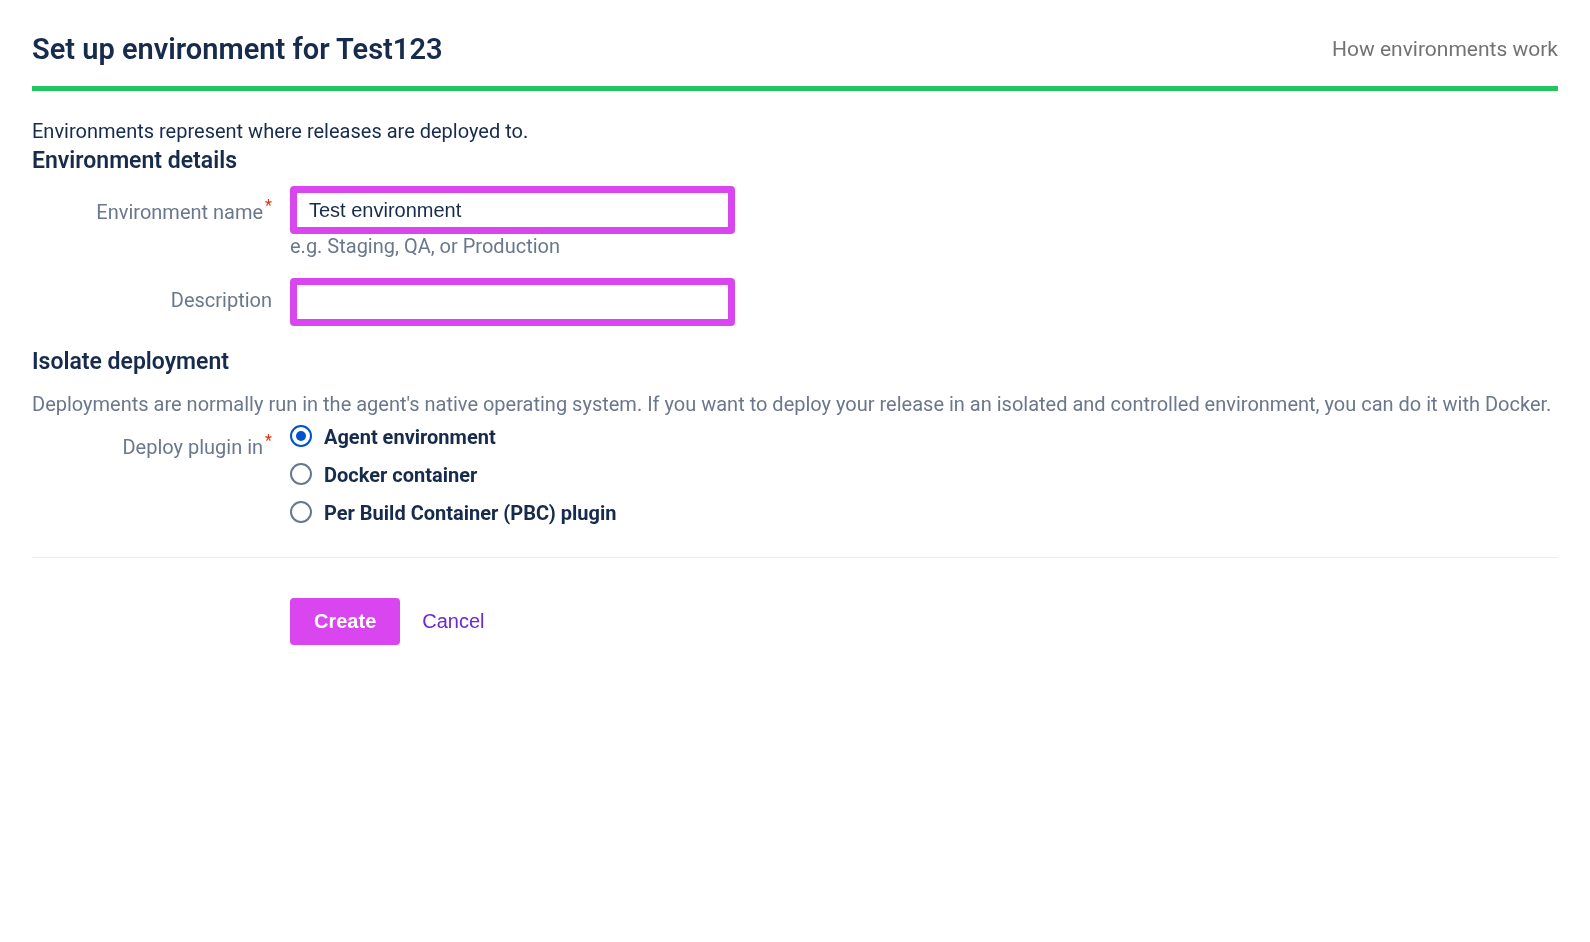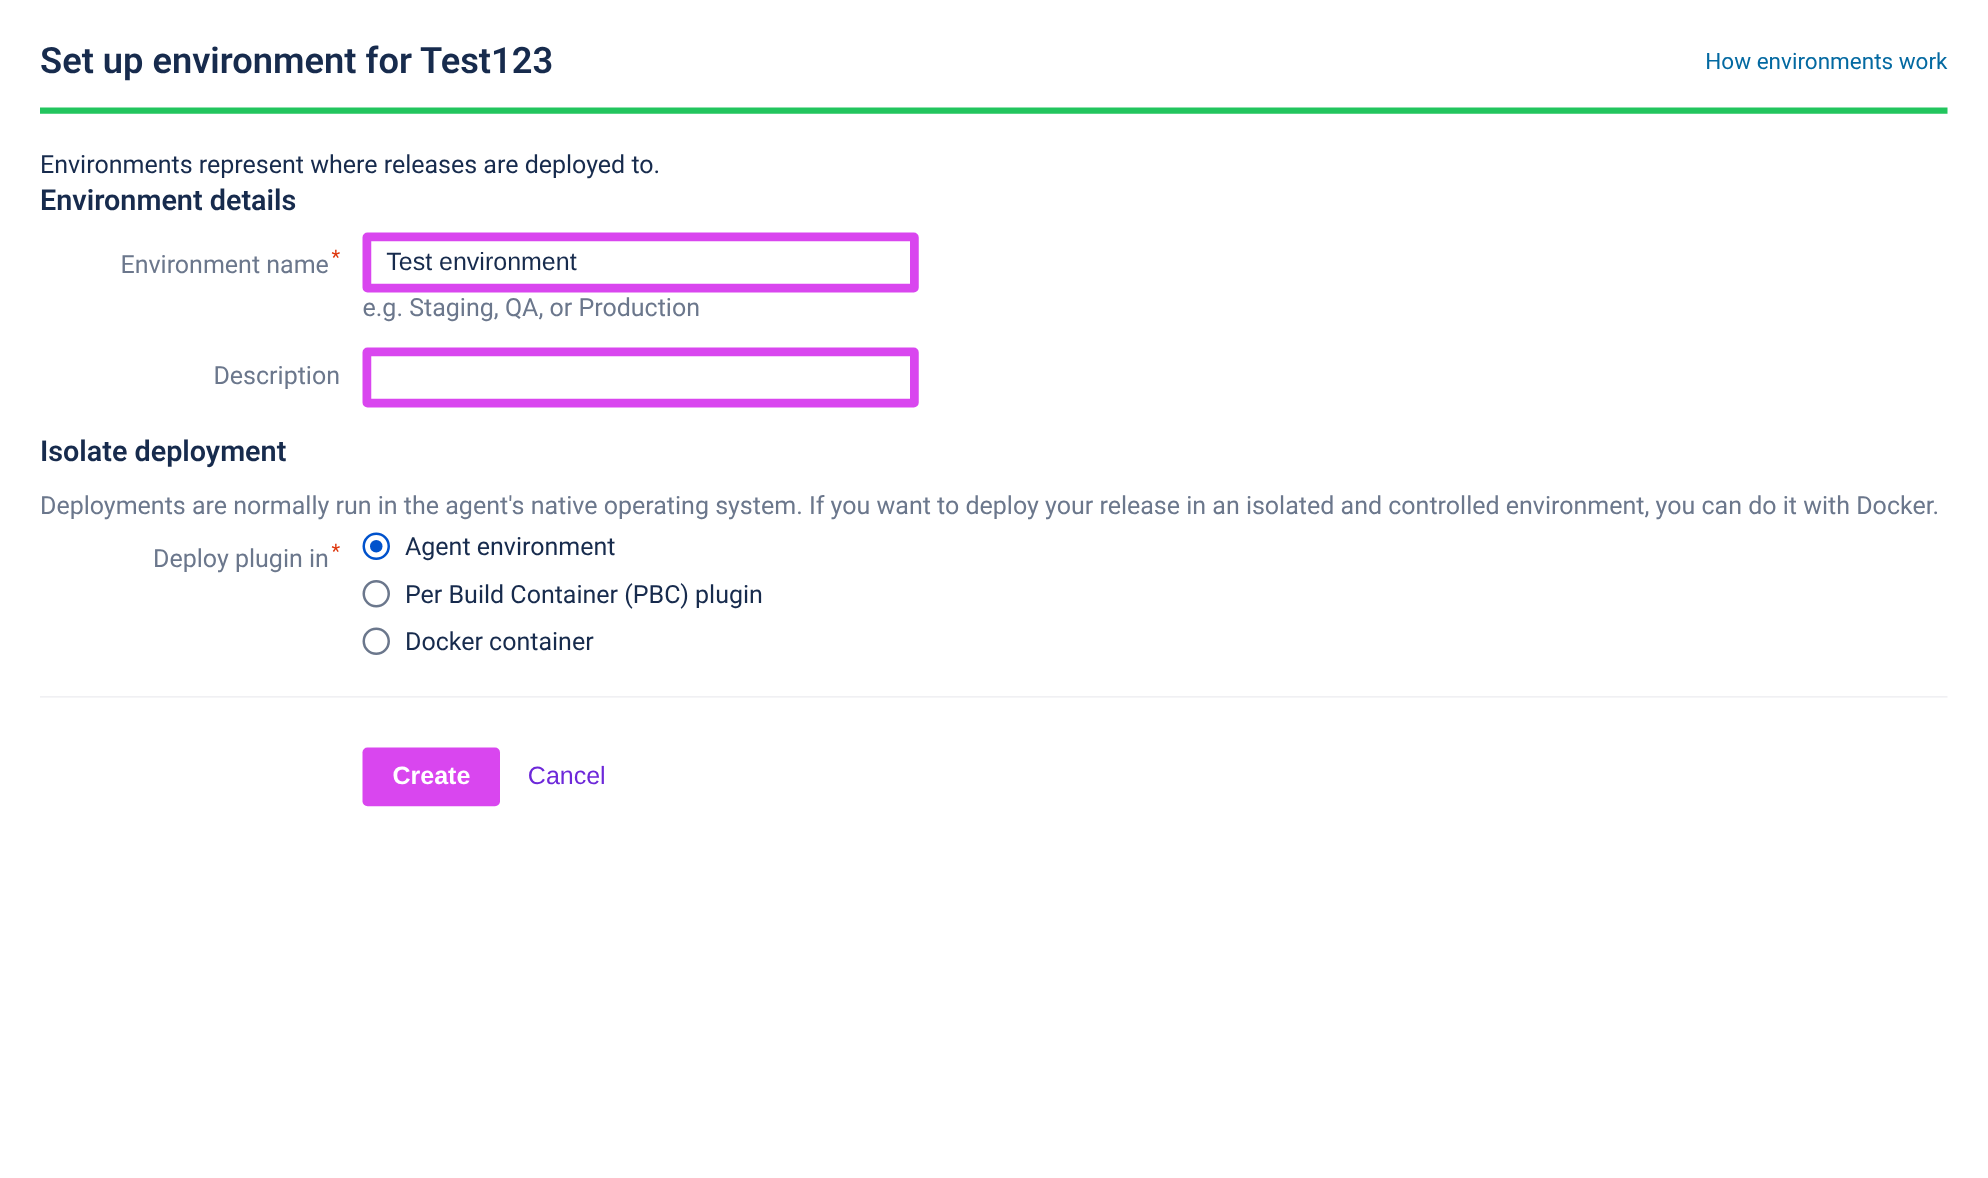--- a/index.html
+++ b/index.html
@@ -21,22 +21,22 @@
       padding-bottom: 20px;
       border-bottom: 5px solid #22c55e;
       margin-bottom: 28px;
     }
     .page-title {
       font-size: 29px;
       font-weight: 600;
       color: #172b4d;
     }
     .help-link {
-      color: #0369a1;
-      font-size: 18px;
+      color: #737373;
+      font-size: 21px;
       text-decoration: none;
       cursor: pointer;
     }
     .intro-text {
       font-size: 20px;
       color: #172b4d;
       margin-bottom: 4px;
     }
     .section-heading {
       font-size: 23px;
@@ -90,23 +90,23 @@
       margin-top: 4px;
     }
     .radio-group {
       display: flex;
       flex-direction: column;
       gap: 14px;
       padding-top: 4px;
     }
     .radio-option {
       display: flex;
-      align-items: center;
       gap: 12px;
       cursor: pointer;
+      font-weight: bold;
     }
     .radio-circle {
       width: 22px;
       height: 22px;
       border: 2px solid #6b778c;
       border-radius: 50%;
       display: flex;
       align-items: center;
       justify-content: center;
       flex-shrink: 0;
@@ -195,25 +195,25 @@
     </label>
     <div class="field-controls radio-group">
       <label class="radio-option">
         <span class="radio-circle selected">
             <span class="radio-dot"></span>
           </span>
         <span class="radio-label">Agent environment</span>
       </label>
       <label class="radio-option">
         <span class="radio-circle"></span>
-        <span class="radio-label">Per Build Container (PBC) plugin</span>
+        <span class="radio-label">Docker container</span>
       </label>
       <label class="radio-option">
         <span class="radio-circle"></span>
-        <span class="radio-label">Docker container</span>
+        <span class="radio-label">Per Build Container (PBC) plugin</span>
       </label>
     </div>
   </div>
 </div>
 
 <hr class="footer-divider">
 
 <div class="actions-row">
   <button class="btn-primary">Create</button>
   <button class="btn-cancel">Cancel</button>

